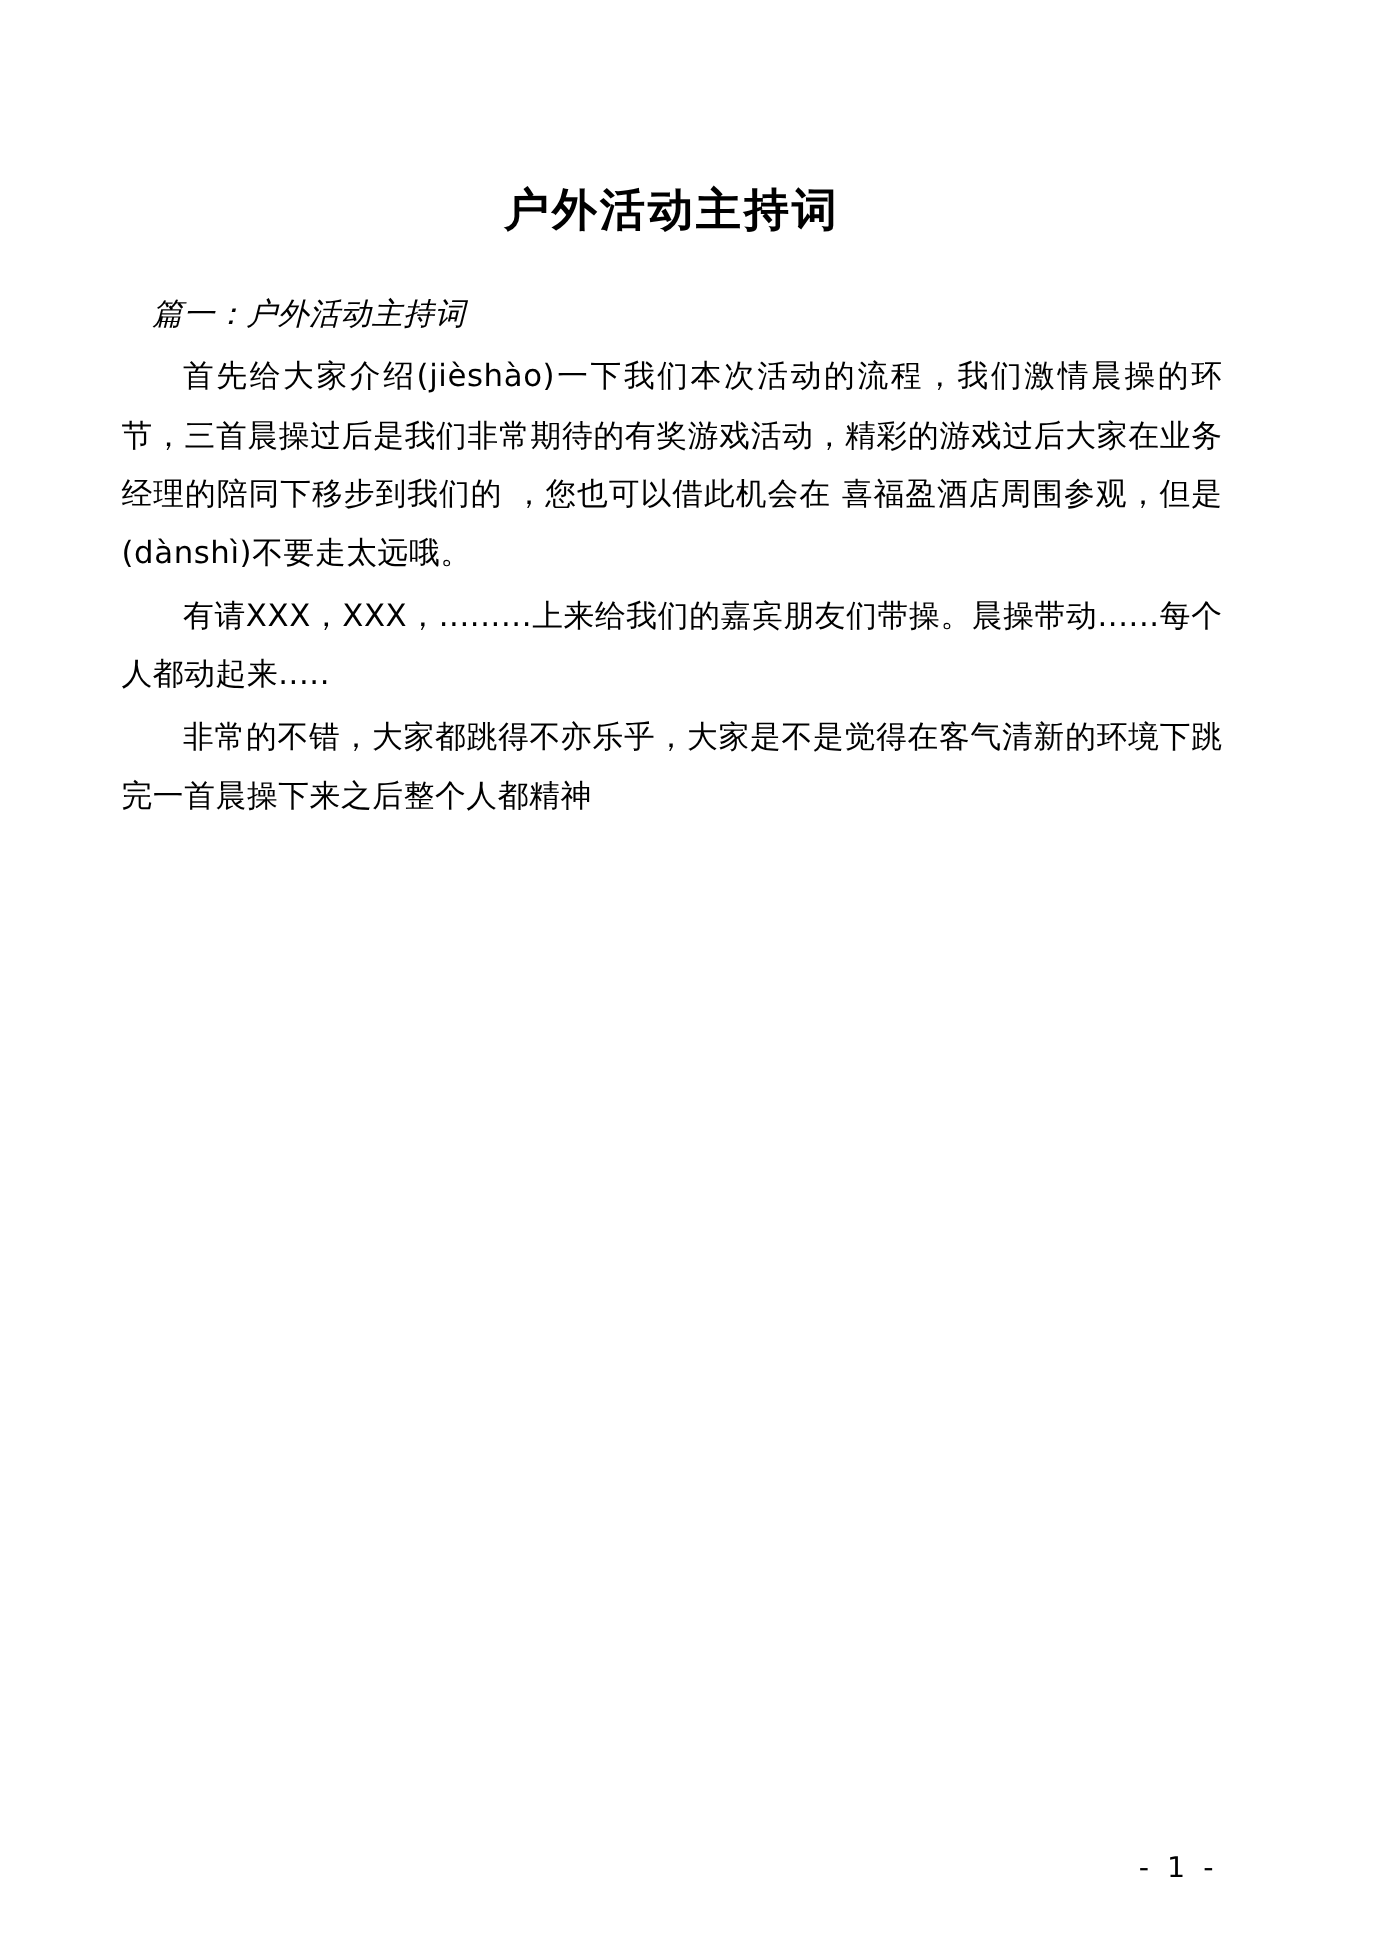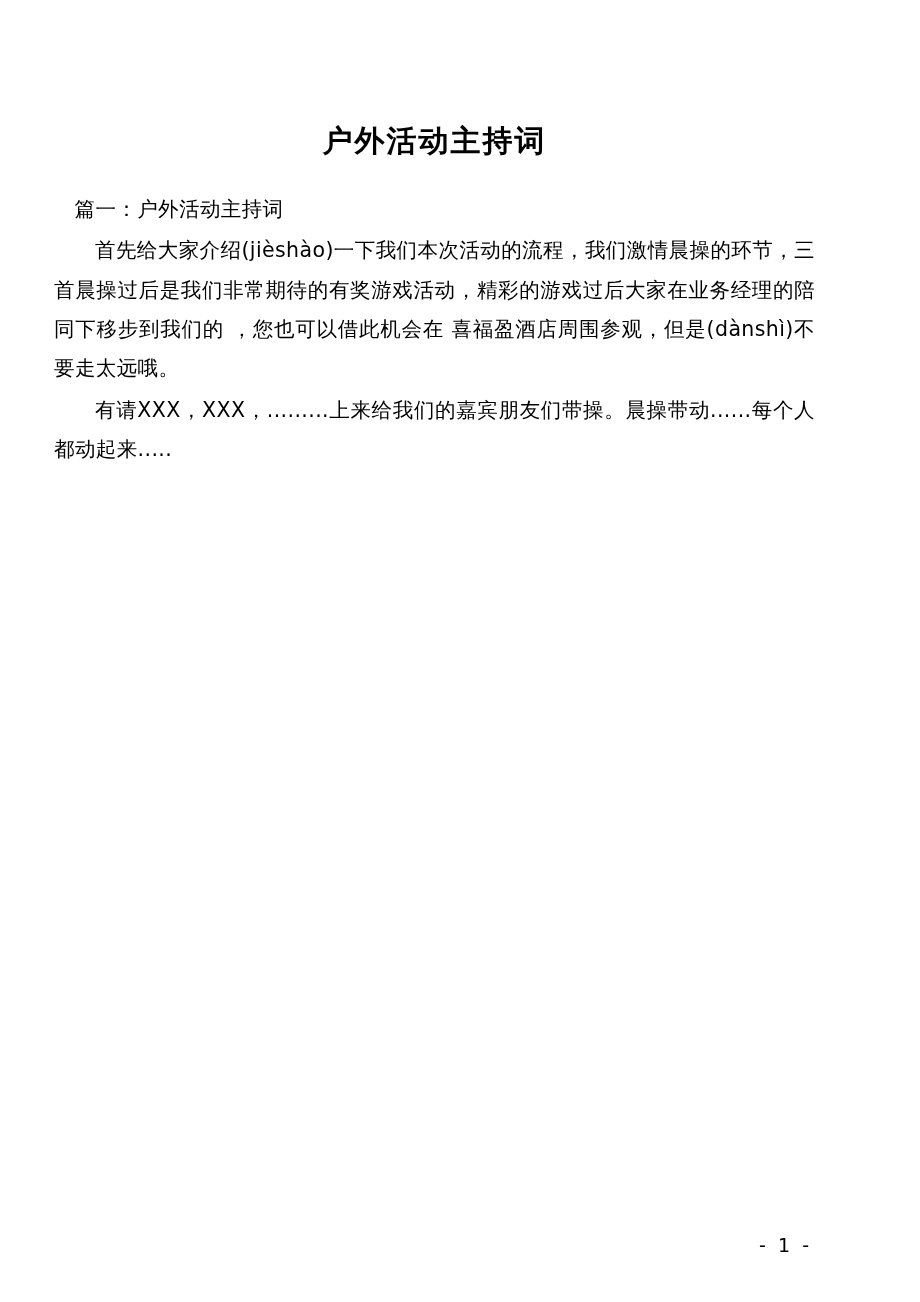--- a/index.html
+++ b/index.html
@@ -12,21 +12,21 @@
     height: 1302px;
     font-family: "Liberation Sans", "DejaVu Sans", sans-serif;
     color: #000000;
     position: relative;
     overflow: hidden;
   }
   .page {
     box-sizing: border-box;
     width: 920px;
     height: 1302px;
-    padding: 120px 105px 40px 54px;
+    padding: 120px 105px 40px 81px;
     position: relative;
   }
   .doc-title {
     text-align: center;
     font-size: 30px;
     font-weight: 700;
     letter-spacing: 2px;
     margin: 0 0 28px 0;
     line-height: 1.4;
     font-family: "DejaVu Sans", "Liberation Sans", sans-serif;
@@ -38,35 +38,37 @@
     text-align: justify;
     text-justify: inter-ideograph;
     letter-spacing: 0.4px;
     font-family: "DejaVu Sans", "Liberation Sans", sans-serif;
   }
   .indent {
     text-indent: 2em;
   }
   .indent-1 {
     text-indent: 1em;
+    font-style: italic;
   }
   .page-number {
     position: absolute;
     bottom: 46px;
     right: 108px;
     font-size: 19px;
     letter-spacing: 3px;
     font-family: "DejaVu Sans", "Liberation Sans", sans-serif;
   }
 </style>
 </head>
 <body>
 
 <div class="page">
 
   <h1 class="doc-title">户外活动主持词</h1>
 
   <p class="para indent-1">篇一：户外活动主持词</p>
   <p class="para indent">首先给大家介绍(jièshào)一下我们本次活动的流程，我们激情晨操的环节，三首晨操过后是我们非常期待的有奖游戏活动，精彩的游戏过后大家在业务经理的陪同下移步到我们的 ，您也可以借此机会在 喜福盈酒店周围参观，但是(dànshì)不要走太远哦。</p>
   <p class="para indent">有请XXX，XXX，.........上来给我们的嘉宾朋友们带操。晨操带动......每个人都动起来.....</p>
+  <p class="para indent">非常的不错，大家都跳得不亦乐乎，大家是不是觉得在客气清新的环境下跳完一首晨操下来之后整个人都精神</p>
 
   <div class="page-number">- 1 -</div>
 </div>
 
 </body></html>

